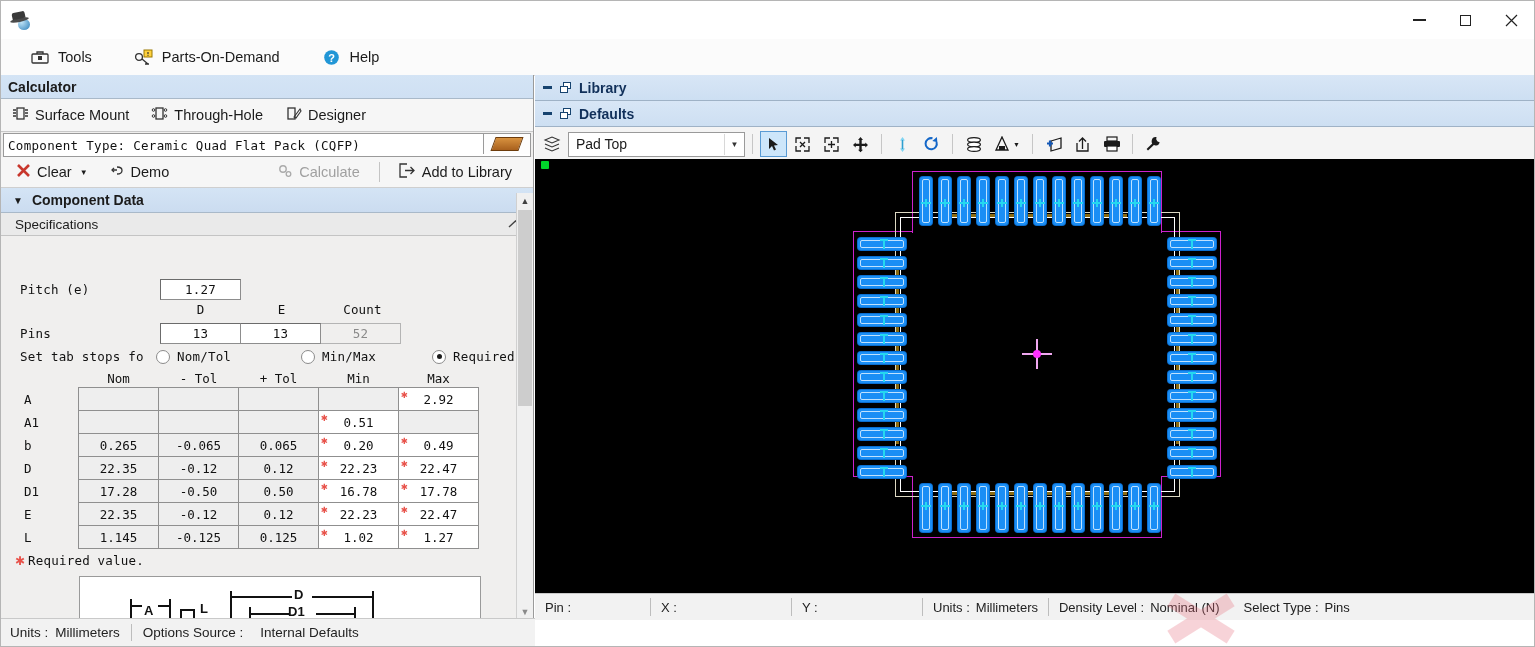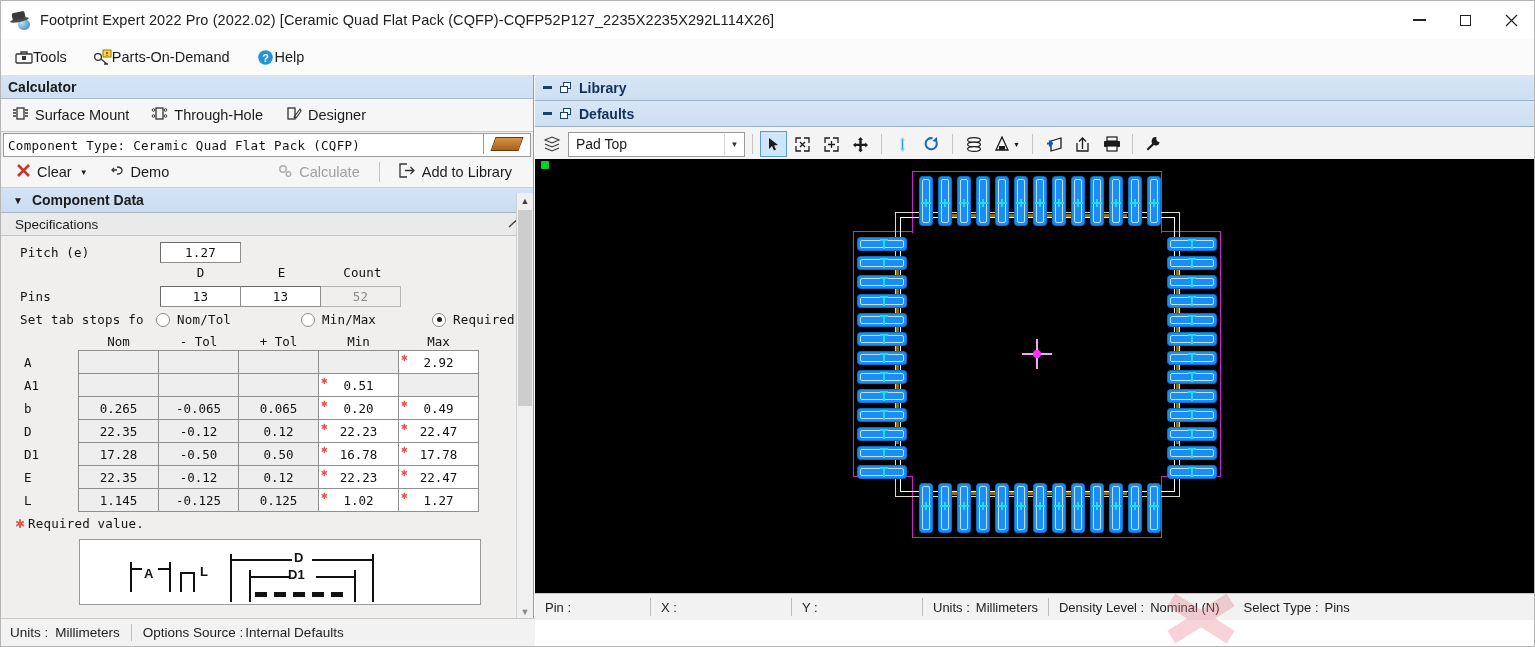--- a/index.html
+++ b/index.html
@@ -19,21 +19,21 @@
   .title-icon .brim{position:absolute;left:0px;top:9px;width:19px;height:4px;background:#4a4a4a;border-radius:50%;transform:rotate(-12deg);}
   .title-icon .ball{position:absolute;left:8px;top:10px;width:12px;height:11px;border-radius:50%;background:radial-gradient(circle at 30% 30%,#bfe3f7,#2e7fb8);}
   .title-text{font-size:14.5px;color:#202020;white-space:nowrap;letter-spacing:.1px;}
   .wincontrols{position:absolute;right:0;top:0;height:38px;display:flex;}
   .wc{width:46px;height:38px;display:flex;align-items:center;justify-content:center;font-size:15px;color:#222;}
   .wc .sq{width:11px;height:11px;border:1.3px solid #222;box-sizing:border-box;}
   .wc .dash{width:13px;height:1.3px;background:#222;}
 
   
   .menubar{position:absolute;left:0;top:38px;width:1533px;height:36px;background:#fbfbfb;border-bottom:1px solid #d6d6d6;display:flex;align-items:center;}
-  .menu-item{display:flex;align-items:center;gap:0;padding:0 13px;height:30px;font-size:14.5px;color:#1b1b1b;cursor:default;}
+  .menu-item{display:flex;align-items:center;gap:9px;padding:0 13px;height:30px;font-size:14.5px;color:#1b1b1b;cursor:default;margin-left:16px;}
   .mi-ico{display:inline-flex;width:19px;height:19px;align-items:center;justify-content:center;}
 
   
   .leftpane{position:absolute;left:0;top:74px;width:533px;height:545px;background:#f0efee;border-right:1px solid #9a9a9a;box-sizing:border-box;overflow:hidden;}
   .calc-header{height:23px;background:linear-gradient(#d4e4f5,#cfe0f3);border-bottom:1px solid #a9b9c9;display:flex;align-items:center;padding-left:7px;font-weight:bold;font-size:14px;color:#1b1b1b;}
   .calc-tabs{height:32px;background:#f6f6f6;border-bottom:1px solid #c8c8c8;display:flex;align-items:center;}
   .calc-tab{display:flex;align-items:center;gap:6px;padding:0 11px;height:28px;font-size:14.5px;}
 
   .comp-type{height:22px;background:#ffffff;border:1px solid #9a9a9a;margin:1px 2px 0 2px;display:flex;align-items:center;position:relative;}
   .comp-type .ct-text{font-family:"DejaVu Sans Mono","Liberation Mono",monospace;font-size:12.5px;padding-left:4px;letter-spacing:.3px;color:#111;}
@@ -43,21 +43,21 @@
   .actionbar{height:30px;background:#f6f6f6;border-bottom:1px solid #cfcfcf;display:flex;align-items:center;padding-left:6px;gap:4px;}
   .act{display:flex;align-items:center;gap:6px;padding:0 9px;height:26px;font-size:14.5px;color:#1b1b1b;}
   .act.disabled{color:#a0a0a0;}
   .vsep{width:1px;height:20px;background:#c4c4c4;margin:0 6px;}
 
   .cd-header{height:24px;background:linear-gradient(#d4e4f5,#cbdcf0);border-bottom:1px solid #a9b9c9;display:flex;align-items:center;padding-left:12px;gap:9px;font-weight:bold;font-size:14px;}
   .spec-header{height:22px;background:#eaeaea;border-bottom:1px solid #c4c4c4;display:flex;align-items:center;justify-content:space-between;padding:0 9px 0 14px;font-size:13.5px;color:#1b1b1b;}
 
   .mono{font-family:"DejaVu Sans Mono","Liberation Mono",monospace;font-size:12.5px;color:#111;letter-spacing:.2px;}
   .specs{position:relative;padding:4px 0 0 0;}
-  .row-pitch{display:flex;align-items:center;height:25px;padding-left:19px;}
+  .row-pitch{display:flex;align-items:center;height:25px;padding-left:19px;margin-top:37px;}
   .row-pitch .lbl{width:140px;}
   .tbox{background:#fff;border:1px solid #8d8d8d;border-top-color:#6b6b6b;border-left-color:#6b6b6b;height:19px;display:flex;align-items:center;justify-content:center;}
   .tbox.gray{background:#f0efee;color:#8a8a8a;border-color:#b4b4b4;}
   .row-dec{display:flex;height:19px;padding-left:19px;}
   .row-dec .lbl{width:140px;}
   .dec-h{width:81px;text-align:center;}
   .row-pins{display:flex;align-items:center;height:24px;padding-left:19px;}
   .row-pins .lbl{width:140px;}
   .row-tab{display:flex;align-items:center;height:23px;padding-left:19px;}
   .radio{width:12px;height:12px;border-radius:50%;border:1.4px solid #8b8b8b;background:#fff;display:inline-flex;align-items:center;justify-content:center;margin-right:7px;flex:0 0 auto;}
@@ -137,21 +137,20 @@
 <body>
 
 <div class="app">
 
   <div class="titlebar">
     <div class="title-icon">
       <span class="ball"></span>
         <span class="brim"></span>
         <span class="hat"></span>
     </div>
-    <div class="title-text">Footprint Expert 2022 Pro (2022.02) [Ceramic Quad Flat Pack (CQFP)-CQFP52P127_2235X2235X292L114X26]</div>
     <div class="wincontrols">
       <div class="wc">
           <span class="dash"></span>
         </div>
       <div class="wc">
           <span class="sq"></span>
         </div>
       <div class="wc close">
         <svg width="13" height="13" viewBox="0 0 13 13">
             <path d="M1 1 L12 12 M12 1 L1 12" stroke="currentColor" stroke-width="1.2" fill="none"></path>
@@ -873,21 +872,21 @@
         <span>Pins</span>
       </div>
     </div>
   </div>
 
   <div class="statusbar-b">
     <span style="margin-left:9px;">Units :</span>
     <span style="margin-left:7px;">Millimeters</span>
     <span style="display:inline-block;width:1px;height:17px;background:#bdbdbd;margin:0 11px;"></span>
     <span>Options Source :</span>
-    <span style="margin-left:2px;">Internal Defaults</span>
+    <span style="margin-left:17px;">Internal Defaults</span>
   </div>
 
   <div class="wm">
     <div class="wm-x">
         <i class="a"></i>
         <i class="b"></i>
       </div>
   </div>
 
 </div>

